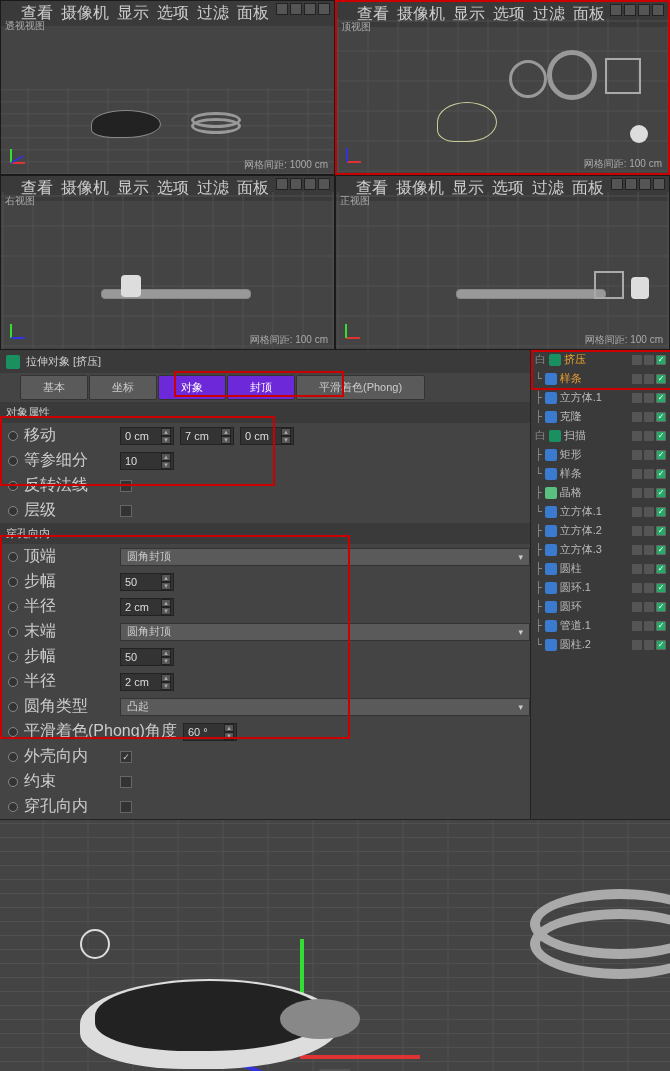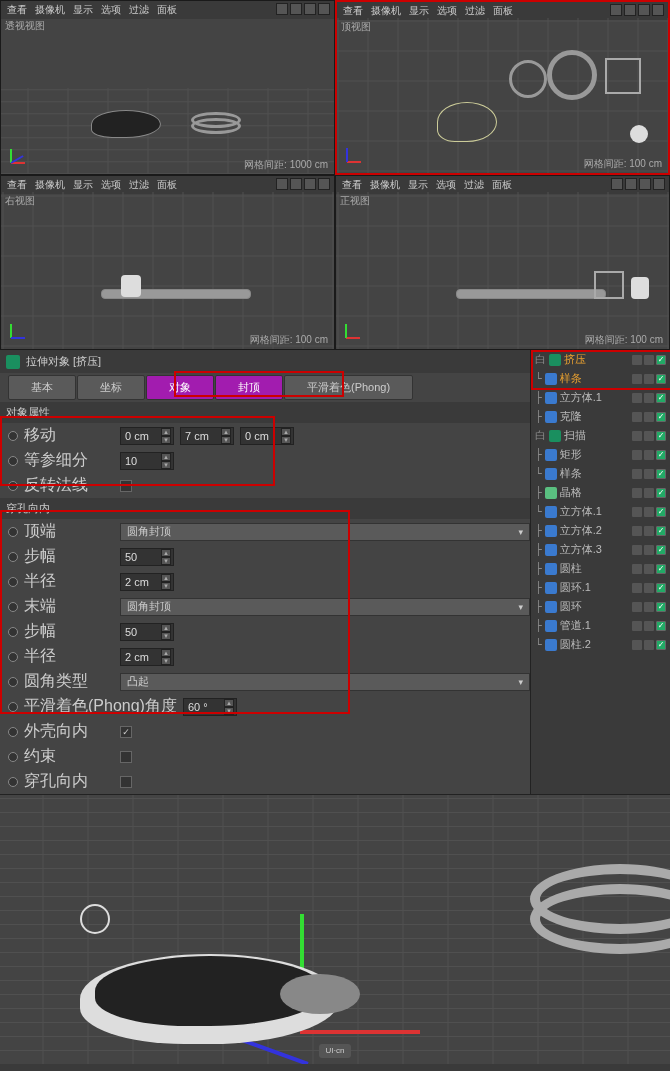--- a/index.html
+++ b/index.html
@@ -2,21 +2,21 @@
 <html><head>
 <meta charset="utf-8">
 <style>
 * { margin: 0; padding: 0; box-sizing: border-box; font-family: "Microsoft YaHei", sans-serif; }
 body { background: #3a3a3a; color: #ccc; font-size: 11px; width: 670px; }
 
 
 .viewports { display: grid; grid-template-columns: 1fr 1fr; }
 .viewport { position: relative; background: #444; border: 1px solid #1a1a1a; overflow: hidden; }
 .vp-top-right { border: 2px solid #c00; }
-.vp-menu { display: flex; gap: 8px; background: #3a3a3a; padding: 2px 6px; font-size: 10px; color: #ccc; }
+.vp-menu { display: flex; gap: 8px; background: #3a3a3a; padding: 2px 20px; font-size: 16px; color: #ccc; }
 .vp-menu span { cursor: pointer; }
 .vp-title { position: absolute; top: 18px; left: 4px; font-size: 10px; color: #aaa; font-family: Liberation Mono, monospace; }
 .vp-icons { position: absolute; top: 2px; right: 4px; display: flex; gap: 2px; }
 .vp-icons div { width: 12px; height: 12px; background: #555; border: 1px solid #222; }
 .vp-grid { position: absolute; inset: 16px 0 0 0; background-image:
   linear-gradient(#505050 1px, transparent 1px),
   linear-gradient(90deg, #505050 1px, transparent 1px);
   background-size: 30px 30px; background-position: center;
 }
 .vp-floor { position: absolute; left: 0; right: 0; bottom: 0; height: 50%;
@@ -30,23 +30,23 @@
 .axis-widget .ax.x { background: #d33; }
 .axis-widget .ax.y { background: #3d3; transform: rotate(-90deg); }
 .axis-widget .ax.z { background: #33d; transform: rotate(-30deg); }
 
 
 .blob { position: absolute; background: #222; border: 1px solid #888; border-radius: 50% 50% 50% 30%; }
 .ring { position: absolute; border: 3px solid #999; border-radius: 50%; }
 .rect { position: absolute; border: 2px solid #aaa; }
 .attr-header { display: flex; align-items: center; gap: 6px; padding: 4px 6px; background: #3a3a3a; }
 .attr-header .ico { width: 14px; height: 14px; background: #1a8f5f; border-radius: 2px; }
-.tabs { display: flex; gap: 1px; padding: 2px 8px; }
+.tabs { display: flex; gap: 1px; padding: 2px 20px; }
 .tab { flex: 0 0 auto; padding: 4px 22px; background: #5a5a5a; border: 1px solid #333; border-radius: 2px; font-size: 11px; text-align: center; cursor: pointer; }
-.tab.active { background: #a21caf; color: #fff; }
+.tab.active { background: #6d28d9; color: #fff; }
 .redbox1 { position: absolute; border: 2px solid #c00; pointer-events: none; }
 
 .section-title { padding: 3px 6px; background: #3a3a3a; font-weight: normal; font-size: 11px; }
 .prop-row { display: flex; align-items: center; gap: 6px; padding: 2px 0 2px 8px; }
 .prop-row .radio { width: 10px; height: 10px; border: 1px solid #888; border-radius: 50%; background: #333; }
 .prop-row label { min-width: 90px; font-size: 16px; color: #ccc; }
 .spinner { display: flex; align-items: center; background: #333; border: 1px solid #222; height: 18px; min-width: 54px; }
 .spinner input { background: transparent; border: none; color: #ddd; width: 40px; padding: 0 4px; font-size: 11px; outline: none; }
 .spinner .arrows { width: 10px; display: flex; flex-direction: column; }
 .spinner .arrows div { height: 8px; background: #555; border: 1px solid #222; font-size: 7px; line-height: 6px; text-align: center; color: #aaa; }
@@ -251,20 +251,25 @@
               <div>▾</div>
             </div>
           </div>
       </div>
       <div class="redbox1" style="left:0;top:14px;width:275px;height:70px"></div>
       <div class="prop-row">
         <span class="radio"></span>
         <label>反转法线</label>
         <span class="chk"></span>
       </div>
+      <div class="prop-row">
+        <span class="radio"></span>
+        <label>层级</label>
+        <span class="chk"></span>
+      </div>
     </div>
 
     <div style="position:relative">
       <div class="section-title">穿孔向内</div>
       <div class="prop-row">
           <span class="radio"></span>
           <label>顶端</label>
         <div class="dropdown">
             <span>圆角封顶</span>
           </div>

